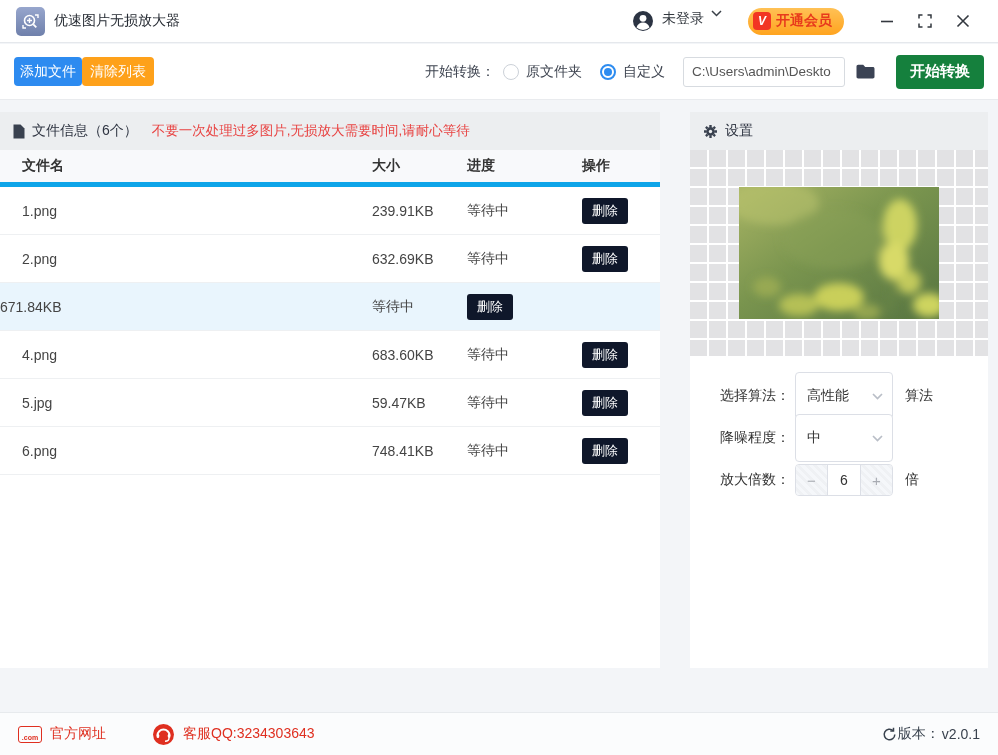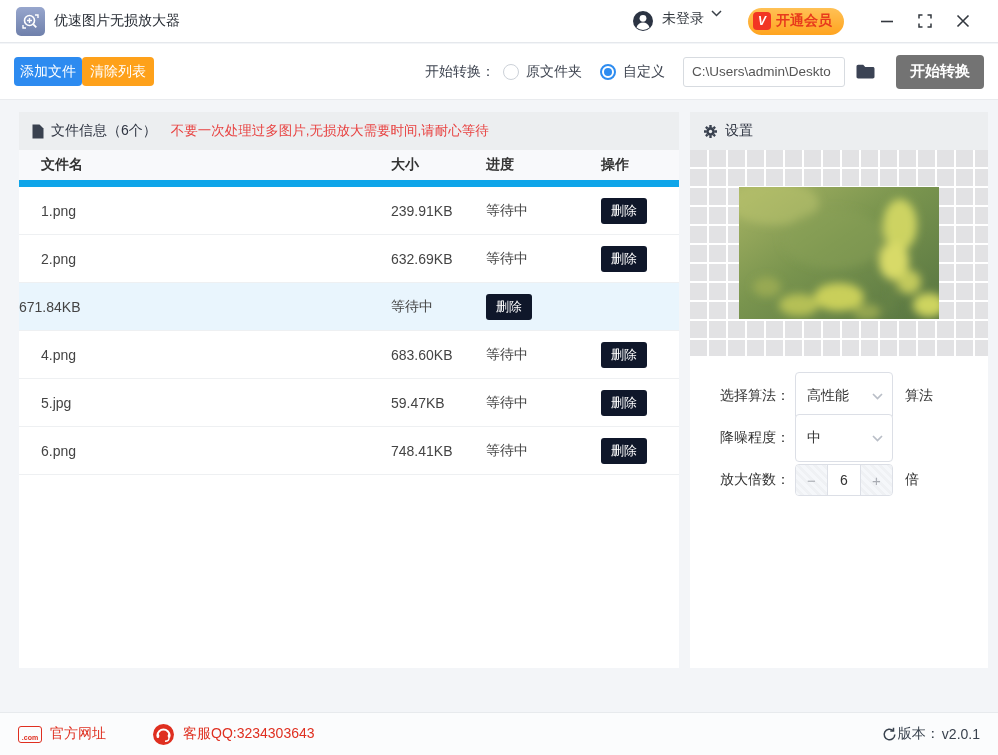--- a/index.html
+++ b/index.html
@@ -52,33 +52,33 @@
   .radio-item { display:flex; align-items:center; margin-right:18px; cursor:pointer; }
   .radio-circle { width:16px; height:16px; border-radius:50%; border:1px solid #ccd1d8; background:#fff; margin-right:7px; }
   .radio-circle.on { border:2px solid #2d8cf0; position:relative; }
   .radio-circle.on::after { content:""; position:absolute; left:2px; top:2px; width:8px; height:8px; border-radius:50%; background:#2d8cf0; }
   .radio-label { color:#3f4551; }
   .path-input {
     width:162px; height:30px; border:1px solid #d7dbe0; border-radius:3px;
     padding:0 8px; font-size:13.5px; color:#555; font-family:inherit; background:#fff;
   }
   .folder-btn { margin:0 20px 0 10px; cursor:pointer; display:flex; align-items:center; }
-  .btn-start { background:#737373; width:88px; height:34px; font-size:15px; font-weight:600; }
+  .btn-start { background:#15803d; width:88px; height:34px; font-size:15px; font-weight:600; }
   
   .panel { position:absolute; top:112px; background:#fff; }
-  .panel-left { left:19px; width:660px; height:556px; }
+  .panel-left { left:0; width:660px; height:556px; }
   .panel-right { left:690px; width:298px; height:556px; }
   .panel-header {
     height:38px; background:#eceef0; display:flex; align-items:center; padding:0 13px;
   }
   .panel-title { color:#2f3542; margin-left:7px; }
   .warning { color:#e84342; font-size:13.5px; margin-left:14px; }
   
   .thead, .trow { display:grid; grid-template-columns:372px 95px 115px 78px; align-items:center; }
-  .thead { height:37px; background:#f8f9fb; border-bottom:7px solid #0ea5e9; font-weight:700; color:#333; }
+  .thead { height:37px; background:#f8f9fb; border-bottom:5px solid #0ea5e9; font-weight:700; color:#333; }
   .thead .c1, .trow .c1 { padding-left:22px; }
   .trow { height:48px; border-bottom:1px solid #eef0f2; background:#fff; cursor:default; }
   .trow.selected { background:#e9f5fd; }
   .cell { font-size:14px; color:#444; }
   .btn-del { background:#0f172a; width:46px; height:26px; border:none; border-radius:3px;
              color:#fff; font-size:13px; cursor:pointer; font-family:inherit; }
   
   .preview { position:relative; width:298px; height:206px;
     background:
       repeating-linear-gradient(to bottom, rgba(255,255,255,0) 0 17px, #fff 17px 19px),

